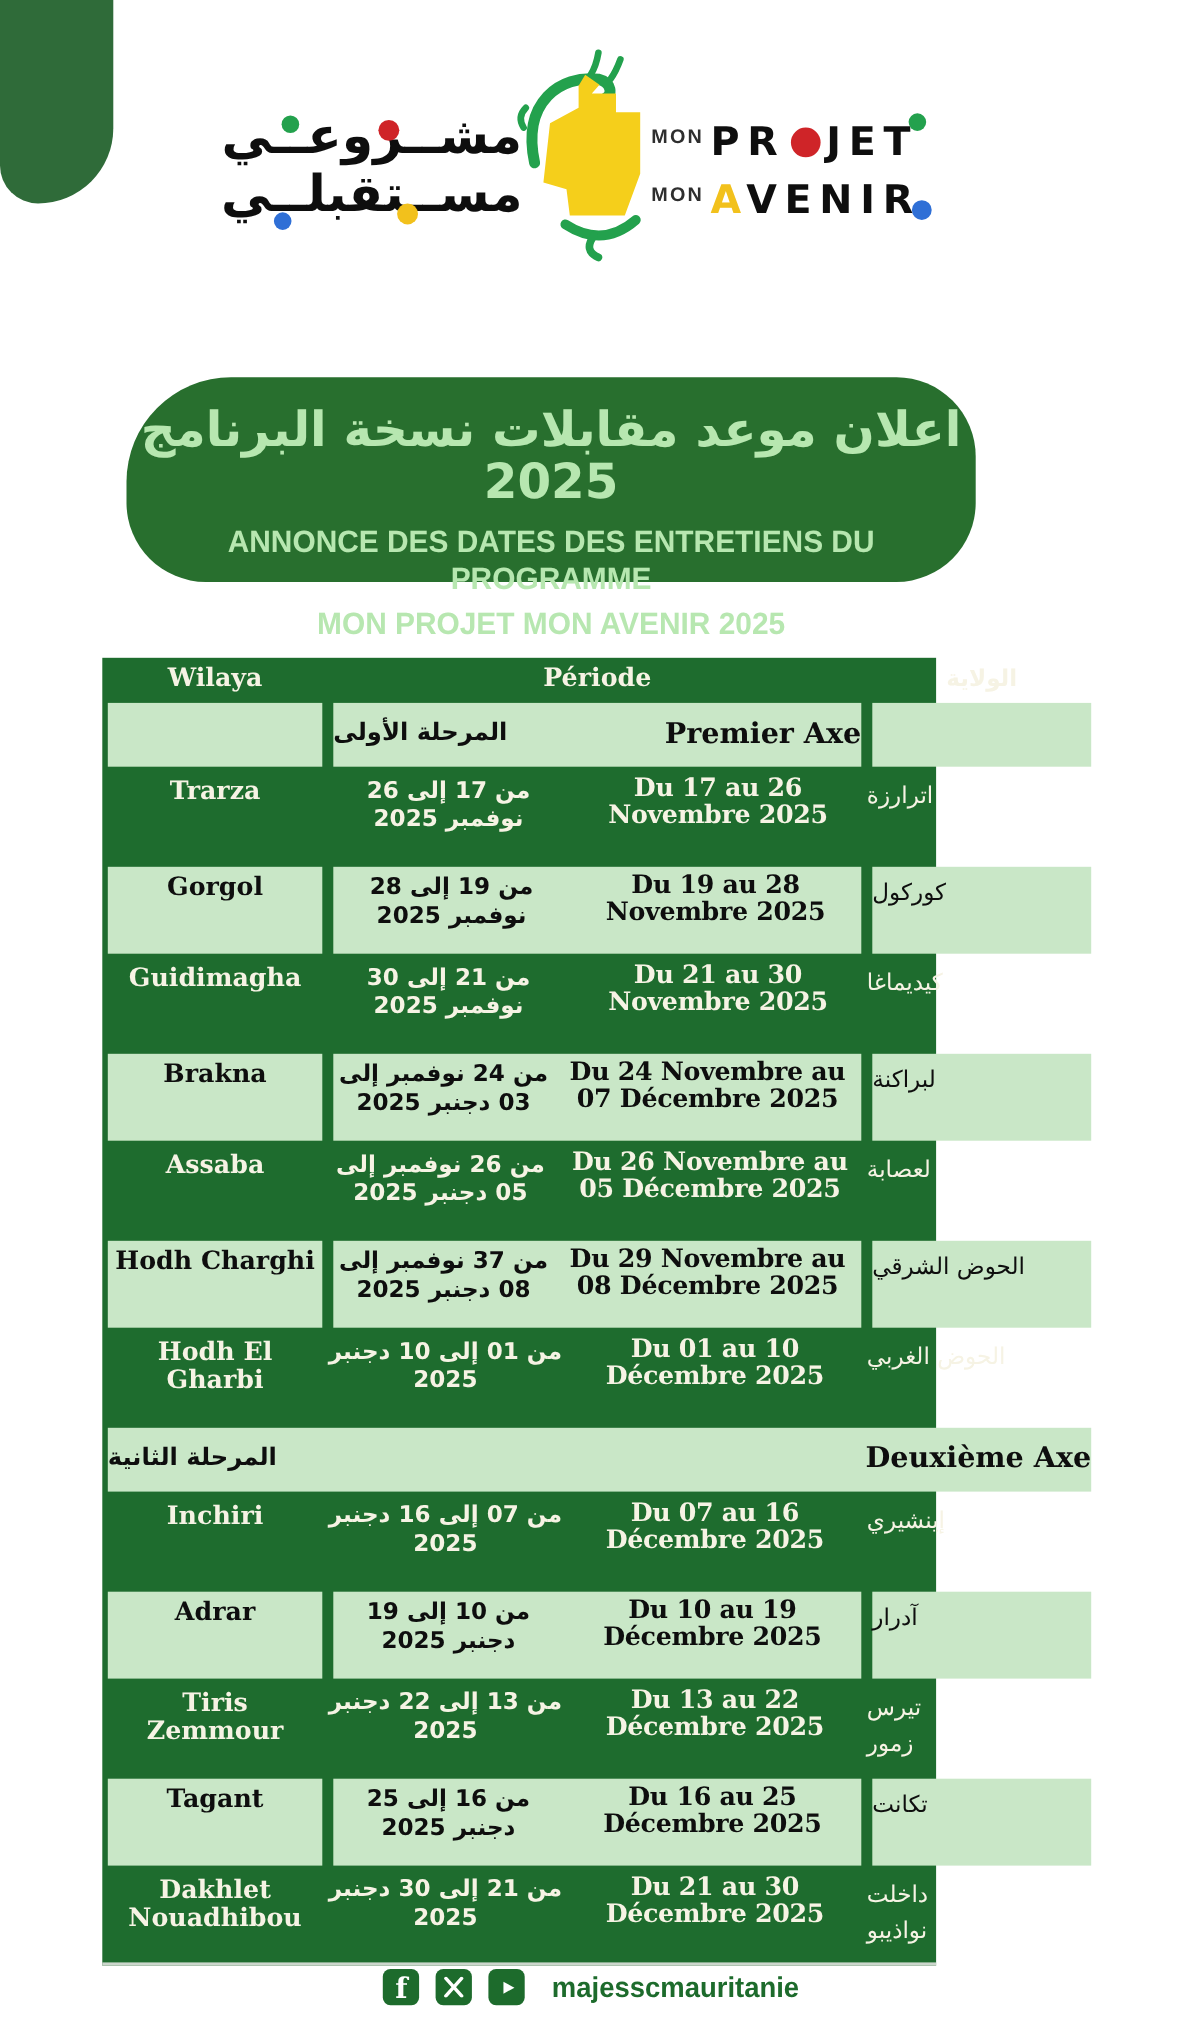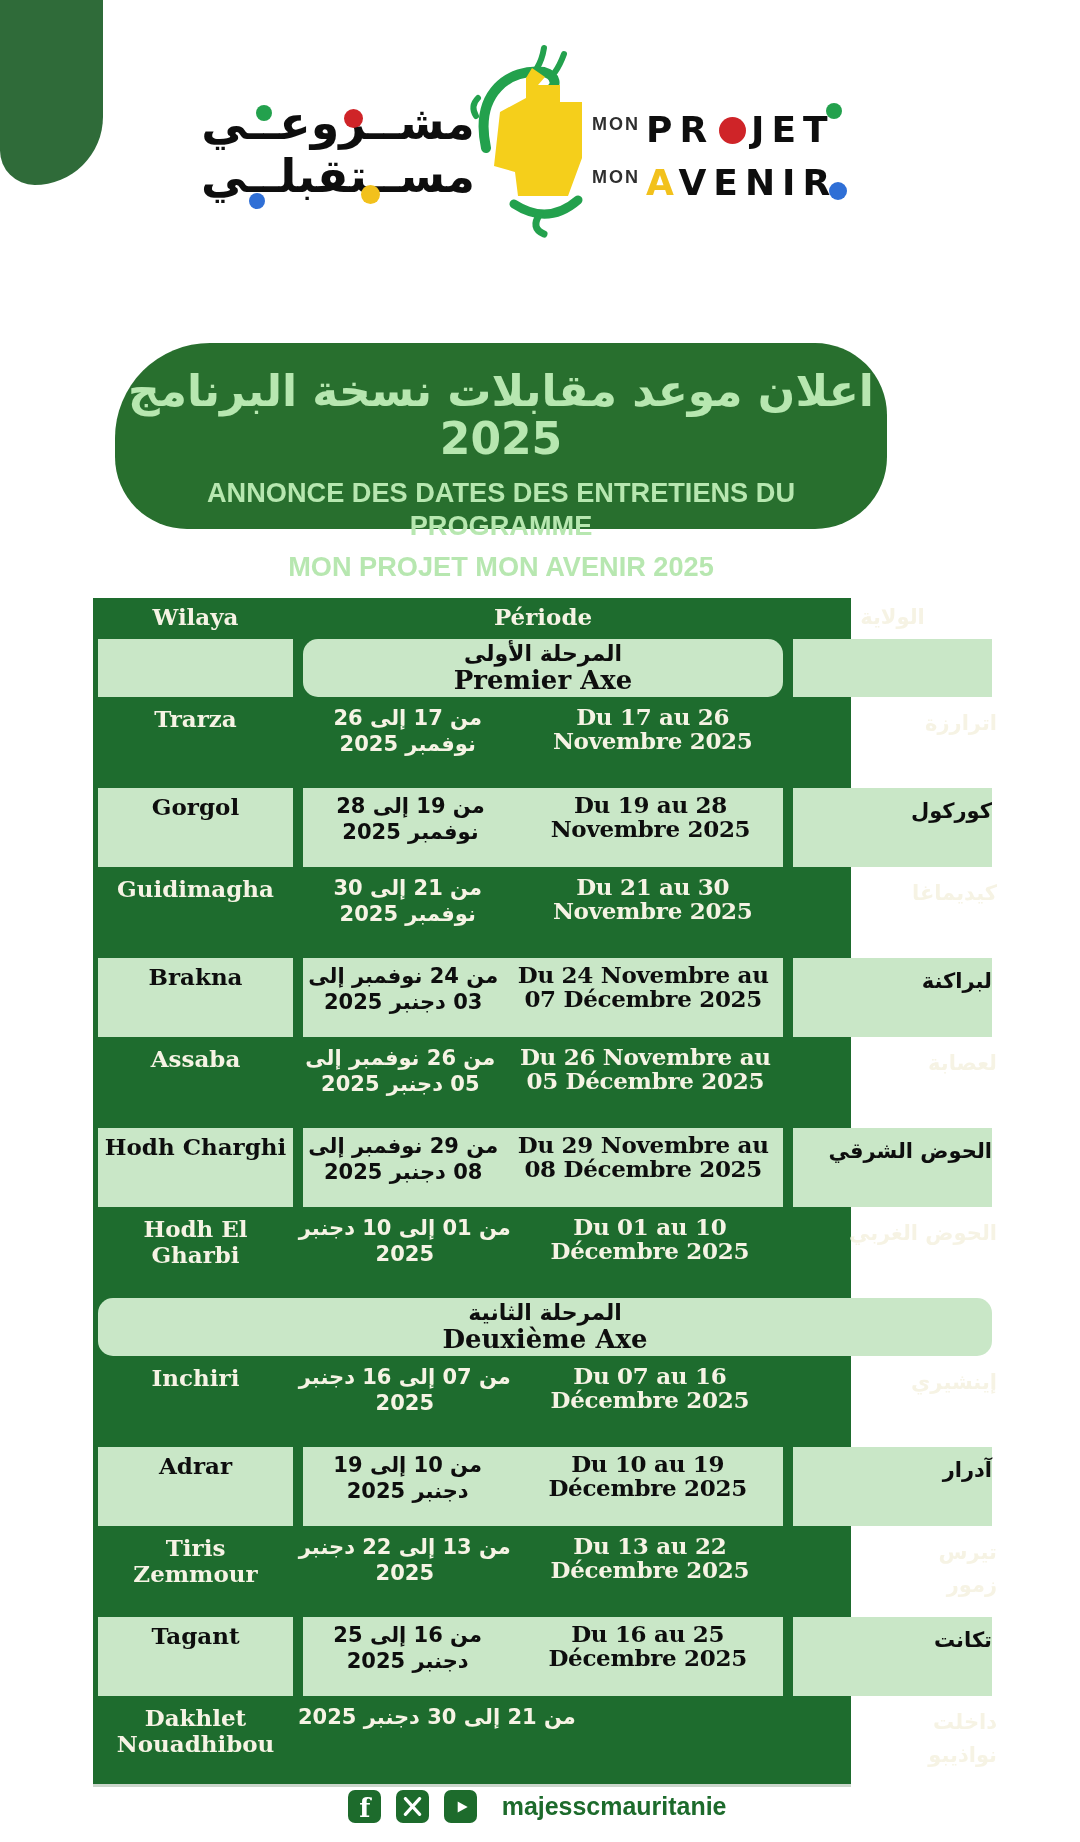--- a/index.html
+++ b/index.html
@@ -60,36 +60,35 @@
   }
   .row{display:grid;grid-template-columns:205px 490px 209px;}
   .thead{height:38px;}
   .th{
     color:var(--cream);font-weight:bold;font-size:23px;text-align:center;line-height:38px;
   }
   .th-ar{font-family:"DejaVu Sans",sans-serif;font-size:21px;direction:rtl;}
   .cell-light{background:var(--light-green);margin:3px 5px;}
   .phase-row{height:64px;}
   .phase-mid{
-    display:flex;flex-direction:column;align-items:center;justify-content:space-between;
+    display:flex;align-items:center;justify-content:space-between;
     padding:2px 0 4px;
-    border-radius:15px;
   }
   .full-cell{grid-column:1 / -1;}
   .phase-ar{font-family:"DejaVu Sans",sans-serif;font-weight:bold;font-size:22px;color:#0e0e0e;direction:rtl;line-height:1.2;}
   .phase-fr{font-weight:bold;font-size:26px;color:#0e0e0e;line-height:1;}
   .wrow{height:85px;}
   .wname{
     font-weight:bold;font-size:23px;text-align:center;padding-top:6px;line-height:1.15;white-space:pre-line;
   }
   .wmid{display:flex;flex-direction:row;justify-content:space-between;text-align:center;padding:5px 0 3px;}
   .date-ar{font-family:"DejaVu Sans",sans-serif;font-weight:bold;font-size:21px;direction:rtl;line-height:1.25;}
   .date-fr{font-weight:bold;font-size:23px;letter-spacing:-0.3px;line-height:1.05;}
   .waname{
-    font-family:"DejaVu Sans",sans-serif;font-weight:bold;font-size:21px;text-align:right;
+    font-family:"DejaVu Sans",sans-serif;font-weight:normal;font-size:21px;text-align:left;
     direction:rtl;padding-top:7px;line-height:1.55;white-space:pre-line;
   }
   .row.dark .wname,.row.dark .date-ar,.row.dark .date-fr,.row.dark .waname{color:var(--cream);}
   .row.light .wname,.row.light .date-ar,.row.light .date-fr,.row.light .waname{color:#0e0e0e;}
   
   .footer{
     position:absolute;left:0;top:1790px;width:100%;
     display:flex;align-items:center;justify-content:center;gap:15px;
   }
   .sicon{
@@ -206,21 +205,21 @@
           <div class="wname">Assaba</div>
           <div class="wmid">
             <div class="date-ar">من 26 نوفمبر إلى 05 دجنبر 2025</div>
             <div class="date-fr">Du 26 Novembre au 05 Décembre 2025</div>
           </div>
           <div class="waname">لعصابة</div>
         </div>
         <div class="row wrow light">
           <div class="cell-light wname">Hodh Charghi</div>
           <div class="cell-light wmid">
-            <div class="date-ar">من 29 نوفمبر إلى 08 دجنبر 2025</div>
+            <div class="date-ar">من 37 نوفمبر إلى 08 دجنبر 2025</div>
             <div class="date-fr">Du 29 Novembre au 08 Décembre 2025</div>
           </div>
           <div class="cell-light waname">الحوض الشرقي</div>
         </div>
         <div class="row wrow dark">
           <div class="wname">Hodh El
 Gharbi</div>
           <div class="wmid">
             <div class="date-ar">من 01 إلى 10 دجنبر 2025</div>
             <div class="date-fr">Du 01 au 10 Décembre 2025</div>
@@ -265,20 +264,21 @@
             <div class="date-ar">من 16 إلى 25 دجنبر 2025</div>
             <div class="date-fr">Du 16 au 25 Décembre 2025</div>
           </div>
           <div class="cell-light waname">تكانت</div>
         </div>
         <div class="row wrow dark">
           <div class="wname">Dakhlet
 Nouadhibou</div>
           <div class="wmid">
             <div class="date-ar">من 21 إلى 30 دجنبر 2025</div>
+            <div class="date-fr">Du 21 au 30 Décembre 2025</div>
           </div>
           <div class="waname">داخلت
 نواذيبو</div>
         </div>
       </div>
   </section>
 
   <footer class="footer">
     <span class="sicon">
         <span class="fglyph">f</span>

